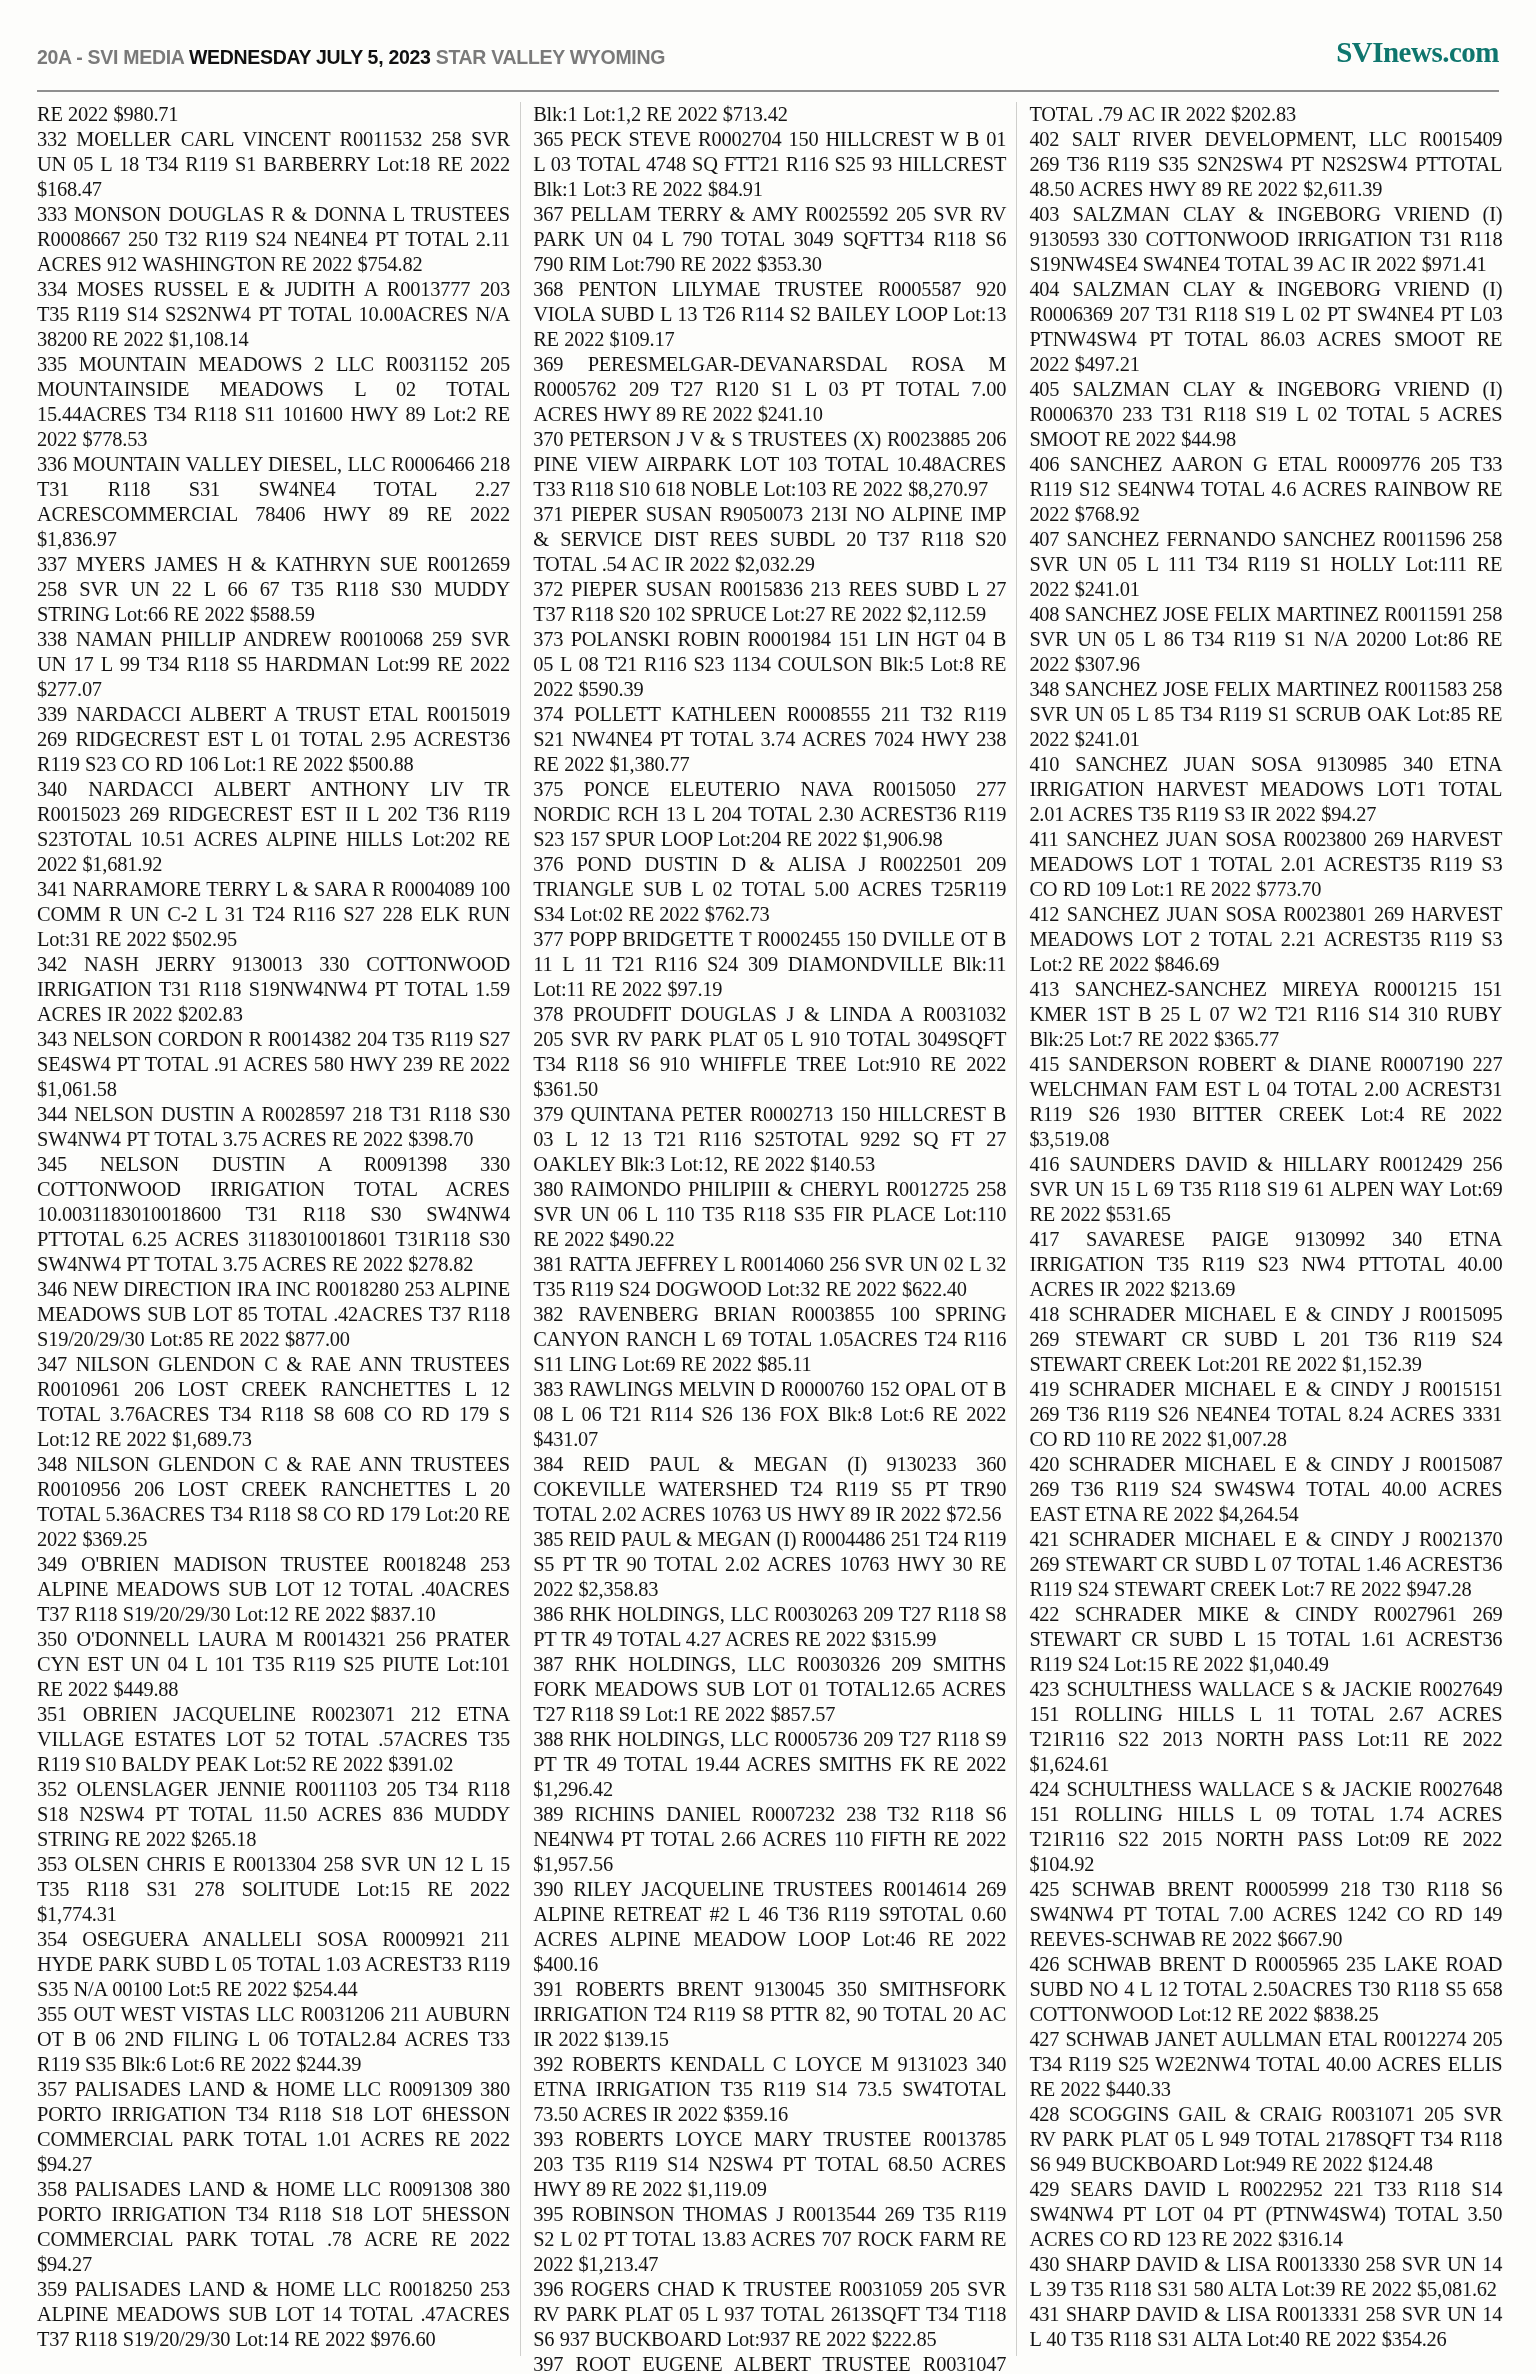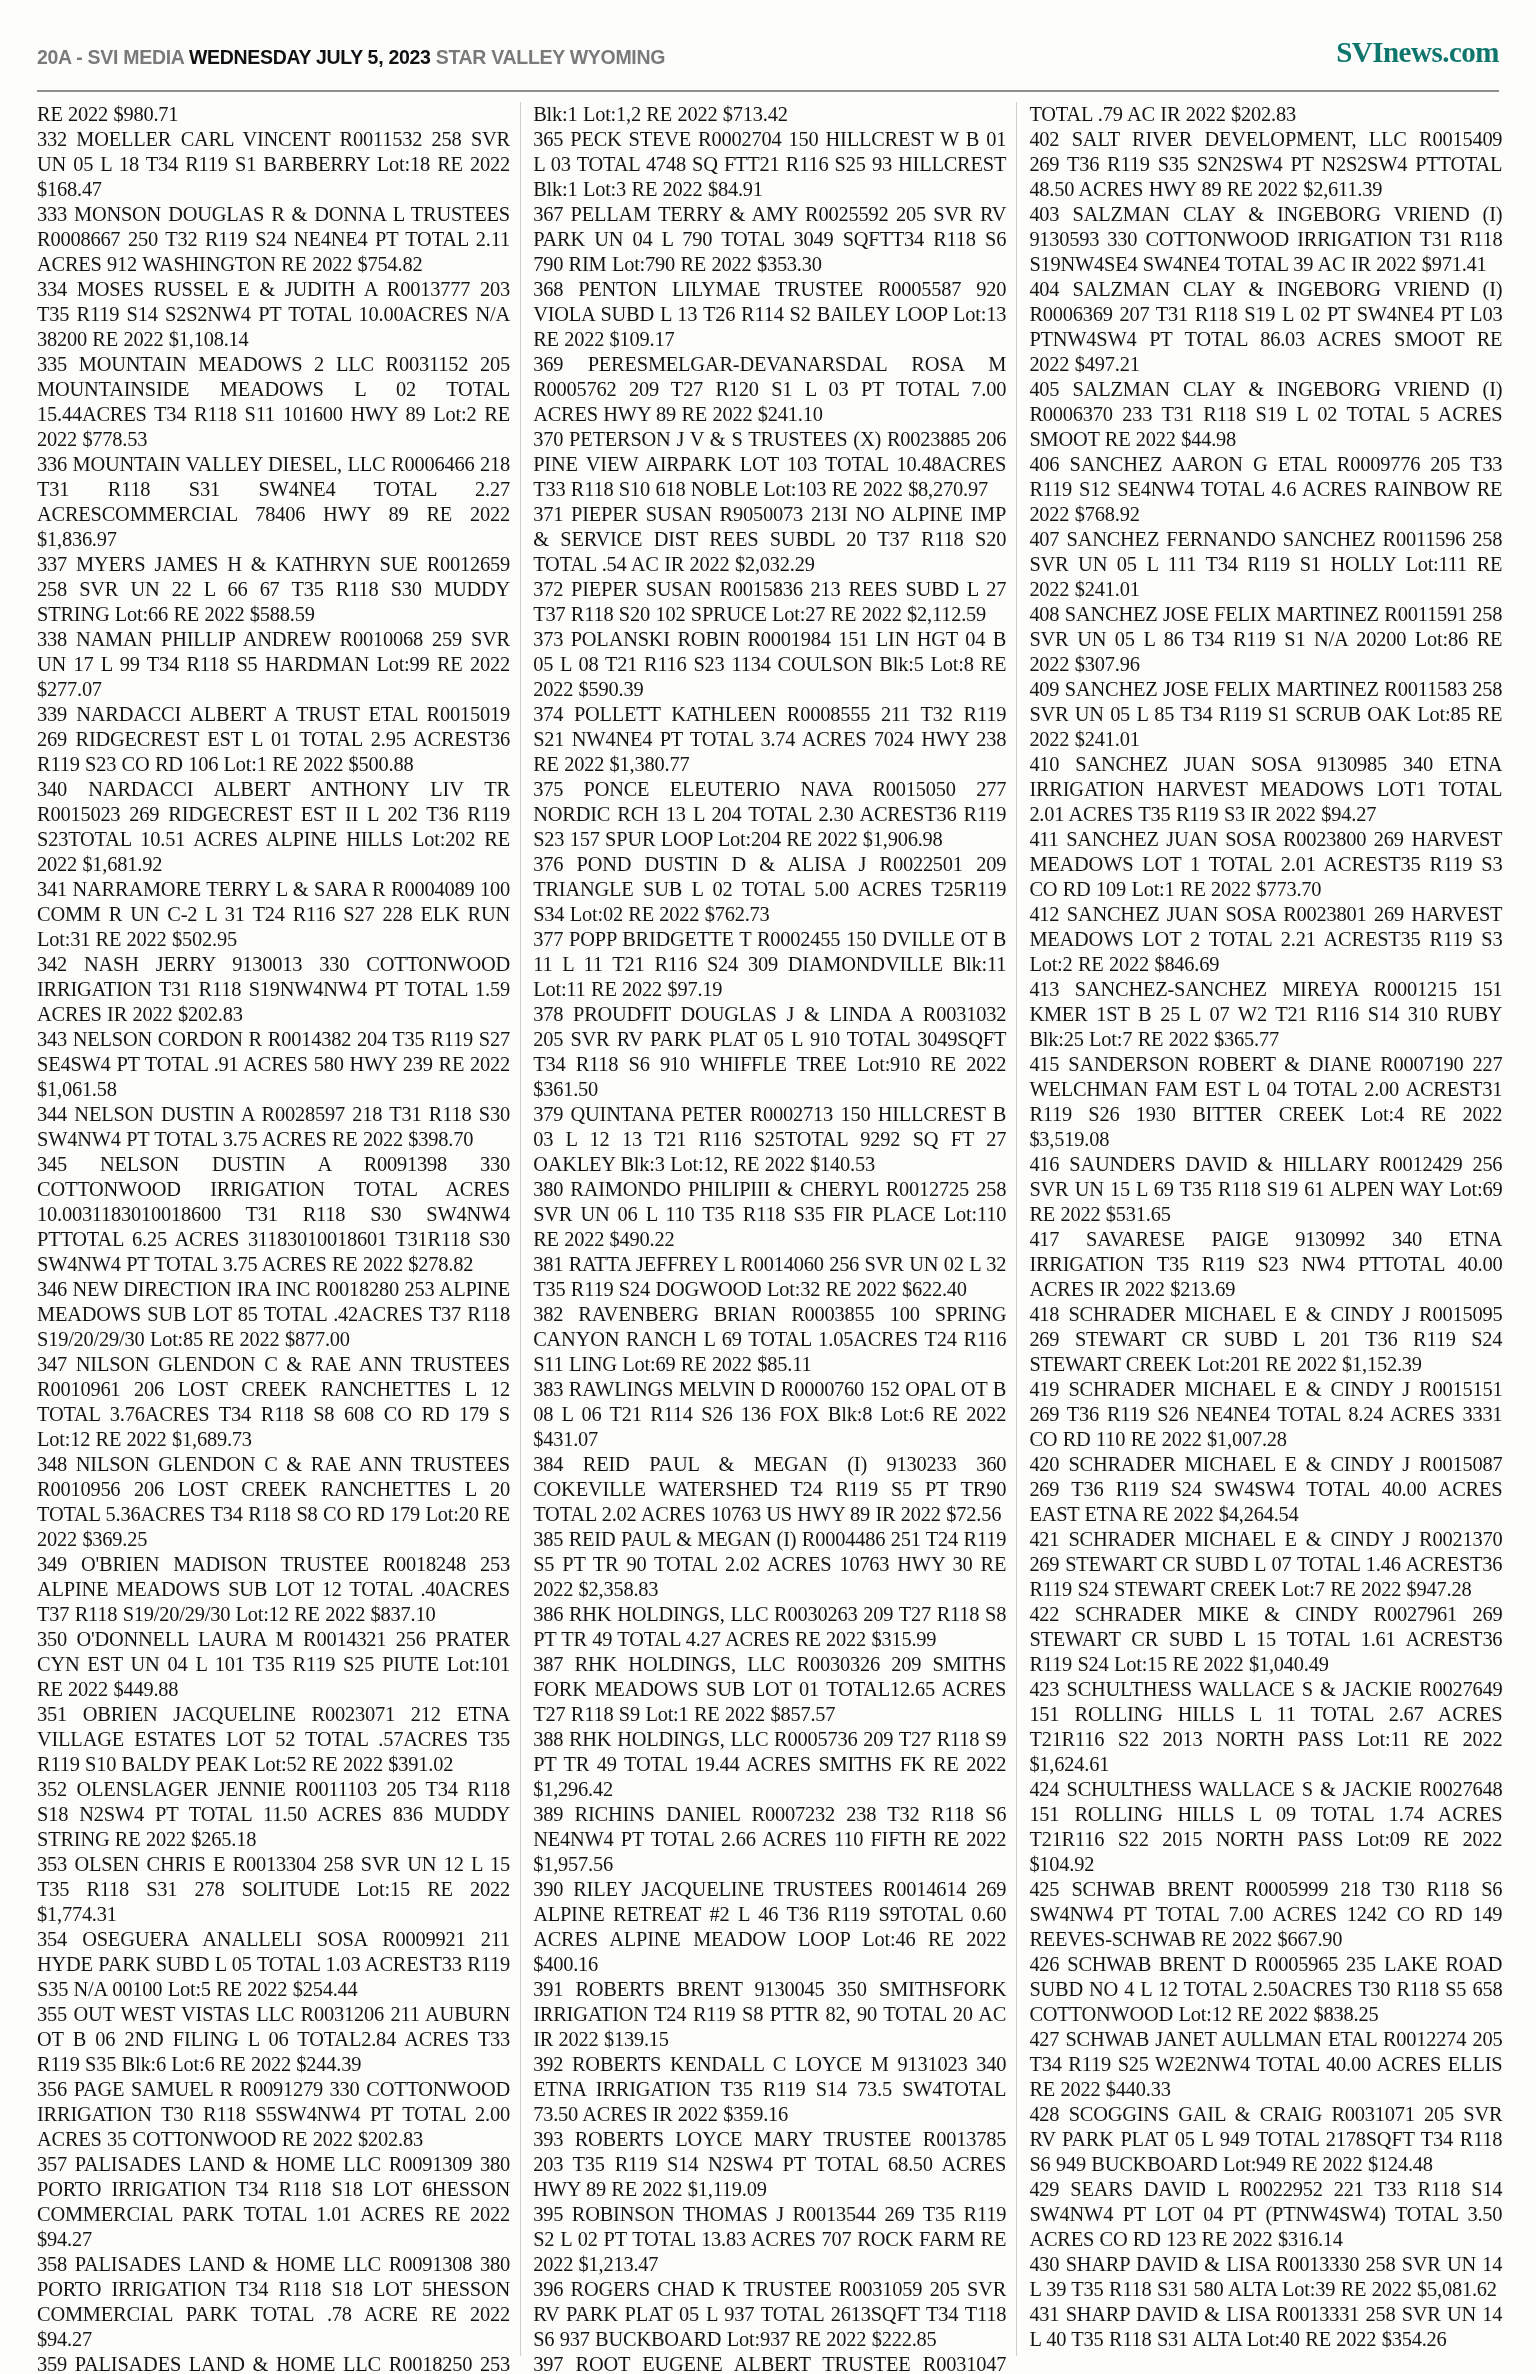--- a/index.html
+++ b/index.html
@@ -110,21 +110,20 @@
       <p class="entry">346 NEW DIRECTION IRA INC R0018280 253 ALPINE MEADOWS SUB LOT 85 TOTAL .42ACRES T37 R118 S19/20/29/30 Lot:85 RE 2022 $877.00</p>
       <p class="entry">347 NILSON GLENDON C &amp; RAE ANN TRUSTEES R0010961 206 LOST CREEK RANCHETTES L 12 TOTAL 3.76ACRES T34 R118 S8 608 CO RD 179 S Lot:12 RE 2022 $1,689.73</p>
       <p class="entry">348 NILSON GLENDON C &amp; RAE ANN TRUSTEES R0010956 206 LOST CREEK RANCHETTES L 20 TOTAL 5.36ACRES T34 R118 S8 CO RD 179 Lot:20 RE 2022 $369.25</p>
       <p class="entry">349 O'BRIEN MADISON TRUSTEE R0018248 253 ALPINE MEADOWS SUB LOT 12 TOTAL .40ACRES T37 R118 S19/20/29/30 Lot:12 RE 2022 $837.10</p>
       <p class="entry">350 O'DONNELL LAURA M R0014321 256 PRATER CYN EST UN 04 L 101 T35 R119 S25 PIUTE Lot:101 RE 2022 $449.88</p>
       <p class="entry">351 OBRIEN JACQUELINE R0023071 212 ETNA VILLAGE ESTATES LOT 52 TOTAL .57ACRES T35 R119 S10 BALDY PEAK Lot:52 RE 2022 $391.02</p>
       <p class="entry">352 OLENSLAGER JENNIE R0011103 205 T34 R118 S18 N2SW4 PT TOTAL 11.50 ACRES 836 MUDDY STRING RE 2022 $265.18</p>
       <p class="entry">353 OLSEN CHRIS E R0013304 258 SVR UN 12 L 15 T35 R118 S31 278 SOLITUDE Lot:15 RE 2022 $1,774.31</p>
       <p class="entry">354 OSEGUERA ANALLELI SOSA R0009921 211 HYDE PARK SUBD L 05 TOTAL 1.03 ACREST33 R119 S35 N/A 00100 Lot:5 RE 2022 $254.44</p>
       <p class="entry">355 OUT WEST VISTAS LLC R0031206 211 AUBURN OT B 06 2ND FILING L 06 TOTAL2.84 ACRES T33 R119 S35 Blk:6 Lot:6 RE 2022 $244.39</p>
-      <p class="entry">356 PAGE SAMUEL R R0091279 330 COTTONWOOD IRRIGATION T30 R118 S5SW4NW4 PT TOTAL 2.00 ACRES 35 COTTONWOOD RE 2022 $202.83</p>
       <p class="entry">357 PALISADES LAND &amp; HOME LLC R0091309 380 PORTO IRRIGATION T34 R118 S18 LOT 6HESSON COMMERCIAL PARK TOTAL 1.01 ACRES RE 2022 $94.27</p>
       <p class="entry">358 PALISADES LAND &amp; HOME LLC R0091308 380 PORTO IRRIGATION T34 R118 S18 LOT 5HESSON COMMERCIAL PARK TOTAL .78 ACRE RE 2022 $94.27</p>
       <p class="entry">359 PALISADES LAND &amp; HOME LLC R0018250 253 ALPINE MEADOWS SUB LOT 14 TOTAL .47ACRES T37 R118 S19/20/29/30 Lot:14 RE 2022 $976.60</p>
     </div>
   <div class="col">
       <p class="entry">Blk:1 Lot:1,2 RE 2022 $713.42</p>
       <p class="entry">365 PECK STEVE R0002704 150 HILLCREST W B 01 L 03 TOTAL 4748 SQ FTT21 R116 S25 93 HILLCREST Blk:1 Lot:3 RE 2022 $84.91</p>
       <p class="entry">367 PELLAM TERRY &amp; AMY R0025592 205 SVR RV PARK UN 04 L 790 TOTAL 3049 SQFTT34 R118 S6 790 RIM Lot:790 RE 2022 $353.30</p>
       <p class="entry">368 PENTON LILYMAE TRUSTEE R0005587 920 VIOLA SUBD L 13 T26 R114 S2 BAILEY LOOP Lot:13 RE 2022 $109.17</p>
       <p class="entry">369 PERESMELGAR-DEVANARSDAL ROSA M R0005762 209 T27 R120 S1 L 03 PT TOTAL 7.00 ACRES HWY 89 RE 2022 $241.10</p>
@@ -158,21 +157,21 @@
     </div>
   <div class="col">
       <p class="entry">TOTAL .79 AC IR 2022 $202.83</p>
       <p class="entry">402 SALT RIVER DEVELOPMENT, LLC R0015409 269 T36 R119 S35 S2N2SW4 PT N2S2SW4 PTTOTAL 48.50 ACRES HWY 89 RE 2022 $2,611.39</p>
       <p class="entry">403 SALZMAN CLAY &amp; INGEBORG VRIEND (I) 9130593 330 COTTONWOOD IRRIGATION T31 R118 S19NW4SE4 SW4NE4 TOTAL 39 AC IR 2022 $971.41</p>
       <p class="entry">404 SALZMAN CLAY &amp; INGEBORG VRIEND (I) R0006369 207 T31 R118 S19 L 02 PT SW4NE4 PT L03 PTNW4SW4 PT TOTAL 86.03 ACRES SMOOT RE 2022 $497.21</p>
       <p class="entry">405 SALZMAN CLAY &amp; INGEBORG VRIEND (I) R0006370 233 T31 R118 S19 L 02 TOTAL 5 ACRES SMOOT RE 2022 $44.98</p>
       <p class="entry">406 SANCHEZ AARON G ETAL R0009776 205 T33 R119 S12 SE4NW4 TOTAL 4.6 ACRES RAINBOW RE 2022 $768.92</p>
       <p class="entry">407 SANCHEZ FERNANDO SANCHEZ R0011596 258 SVR UN 05 L 111 T34 R119 S1 HOLLY Lot:111 RE 2022 $241.01</p>
       <p class="entry">408 SANCHEZ JOSE FELIX MARTINEZ R0011591 258 SVR UN 05 L 86 T34 R119 S1 N/A 20200 Lot:86 RE 2022 $307.96</p>
-      <p class="entry">409 SANCHEZ JOSE FELIX MARTINEZ R0011583 258 SVR UN 05 L 85 T34 R119 S1 SCRUB OAK Lot:85 RE 2022 $241.01</p>
+      <p class="entry">348 SANCHEZ JOSE FELIX MARTINEZ R0011583 258 SVR UN 05 L 85 T34 R119 S1 SCRUB OAK Lot:85 RE 2022 $241.01</p>
       <p class="entry">410 SANCHEZ JUAN SOSA 9130985 340 ETNA IRRIGATION HARVEST MEADOWS LOT1 TOTAL 2.01 ACRES T35 R119 S3 IR 2022 $94.27</p>
       <p class="entry">411 SANCHEZ JUAN SOSA R0023800 269 HARVEST MEADOWS LOT 1 TOTAL 2.01 ACREST35 R119 S3 CO RD 109 Lot:1 RE 2022 $773.70</p>
       <p class="entry">412 SANCHEZ JUAN SOSA R0023801 269 HARVEST MEADOWS LOT 2 TOTAL 2.21 ACREST35 R119 S3 Lot:2 RE 2022 $846.69</p>
       <p class="entry">413 SANCHEZ-SANCHEZ MIREYA R0001215 151 KMER 1ST B 25 L 07 W2 T21 R116 S14 310 RUBY Blk:25 Lot:7 RE 2022 $365.77</p>
       <p class="entry">415 SANDERSON ROBERT &amp; DIANE R0007190 227 WELCHMAN FAM EST L 04 TOTAL 2.00 ACREST31 R119 S26 1930 BITTER CREEK Lot:4 RE 2022 $3,519.08</p>
       <p class="entry">416 SAUNDERS DAVID &amp; HILLARY R0012429 256 SVR UN 15 L 69 T35 R118 S19 61 ALPEN WAY Lot:69 RE 2022 $531.65</p>
       <p class="entry">417 SAVARESE PAIGE 9130992 340 ETNA IRRIGATION T35 R119 S23 NW4 PTTOTAL 40.00 ACRES IR 2022 $213.69</p>
       <p class="entry">418 SCHRADER MICHAEL E &amp; CINDY J R0015095 269 STEWART CR SUBD L 201 T36 R119 S24 STEWART CREEK Lot:201 RE 2022 $1,152.39</p>
       <p class="entry">419 SCHRADER MICHAEL E &amp; CINDY J R0015151 269 T36 R119 S26 NE4NE4 TOTAL 8.24 ACRES 3331 CO RD 110 RE 2022 $1,007.28</p>
       <p class="entry">420 SCHRADER MICHAEL E &amp; CINDY J R0015087 269 T36 R119 S24 SW4SW4 TOTAL 40.00 ACRES EAST ETNA RE 2022 $4,264.54</p>

